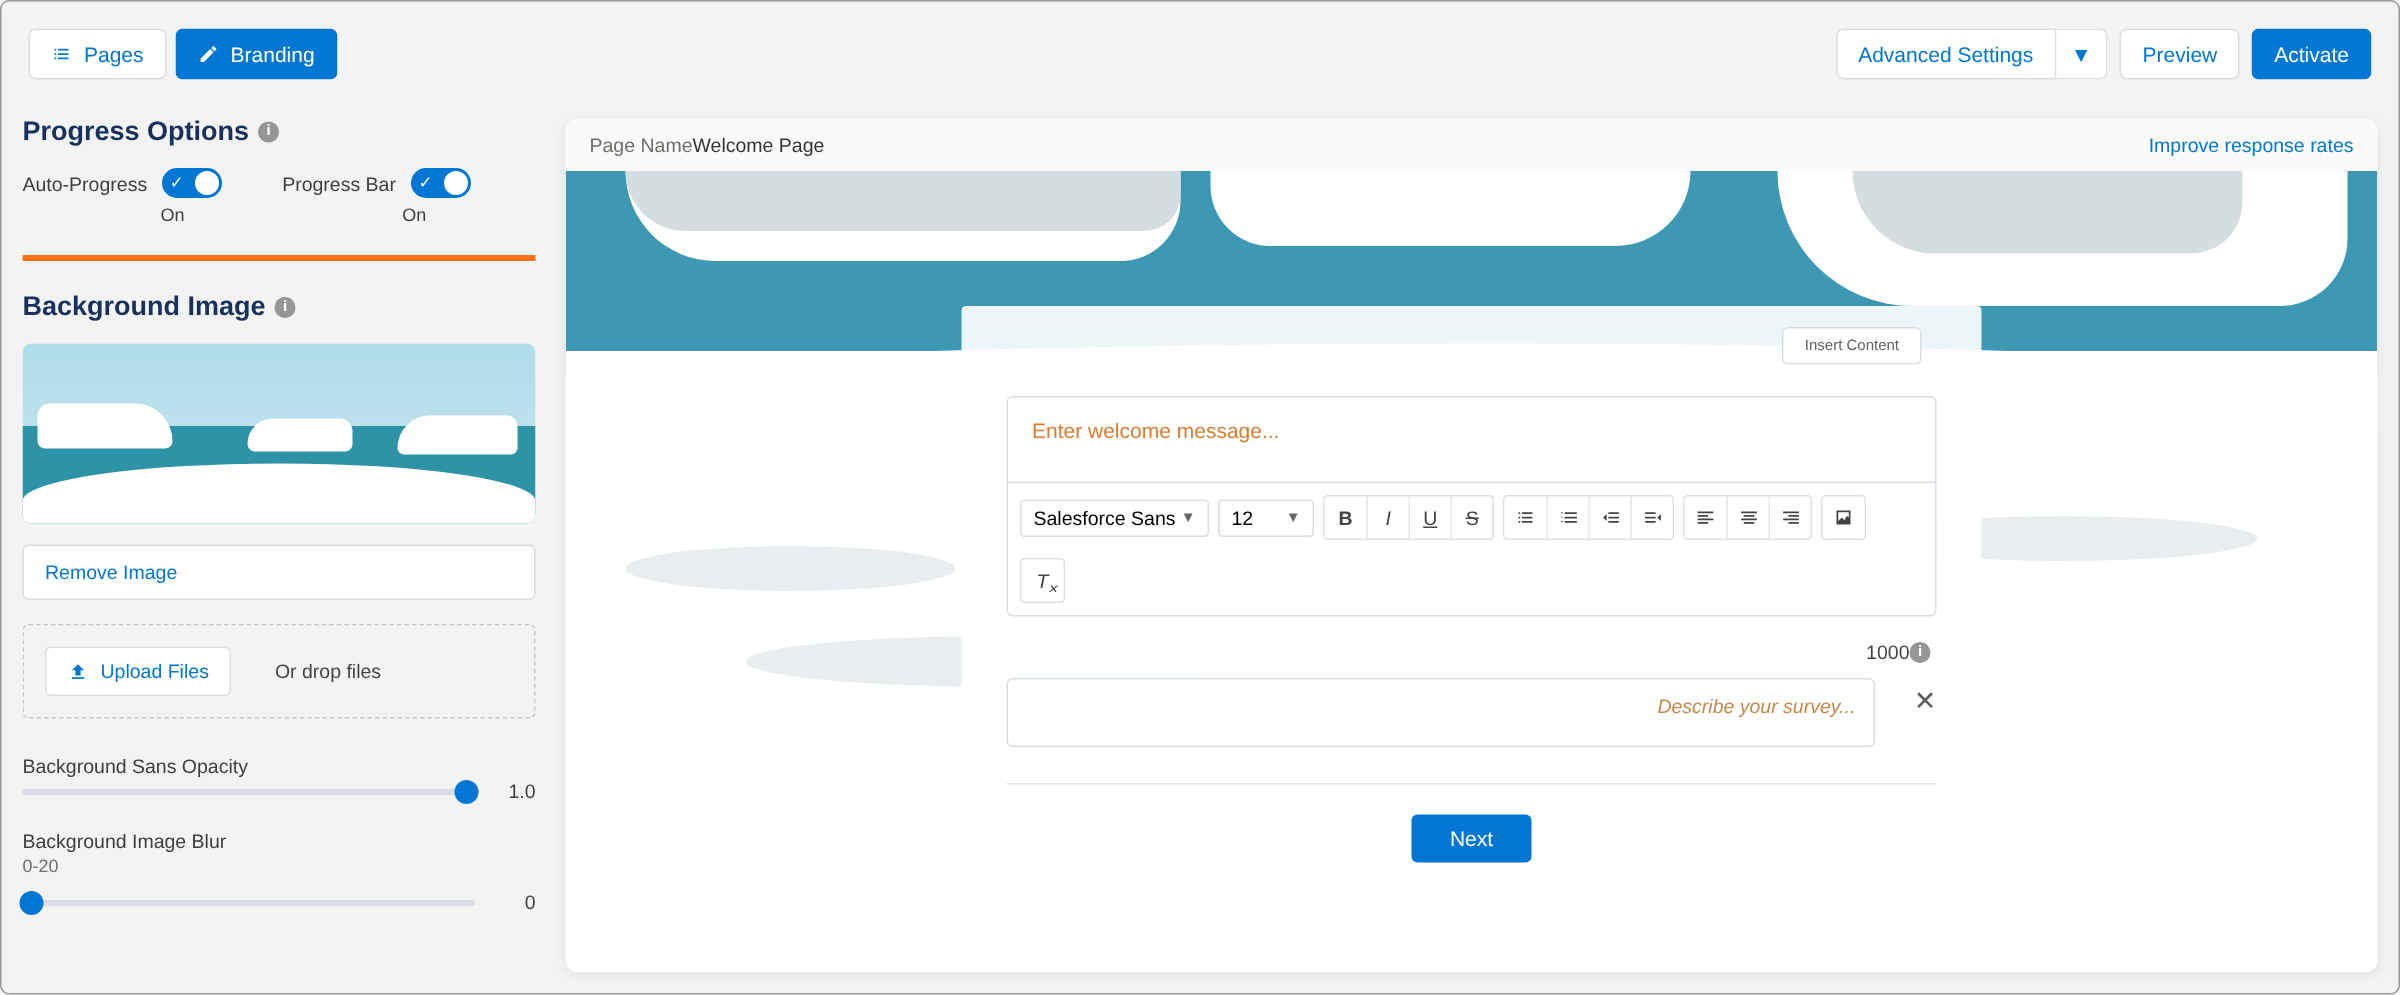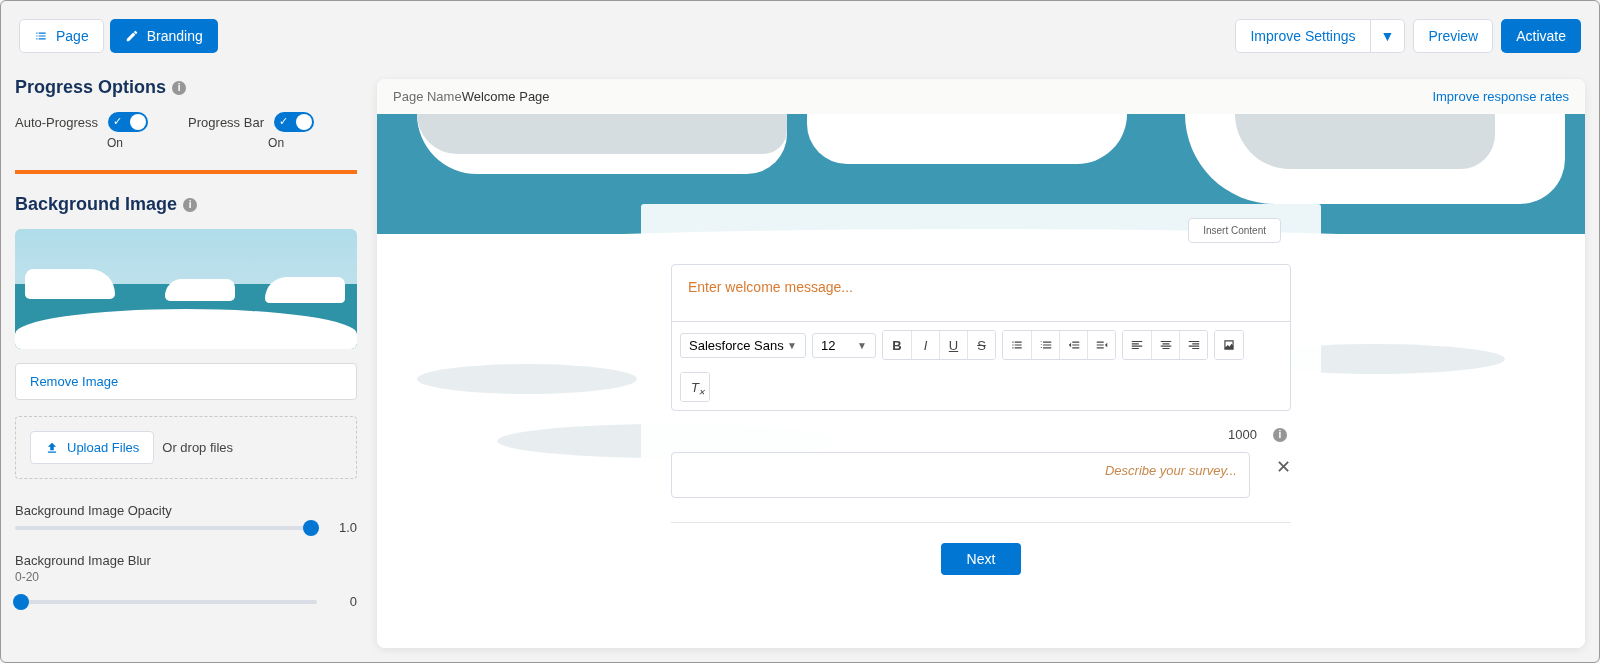--- a/index.html
+++ b/index.html
@@ -31,21 +31,21 @@
   .toggle-state { font-size: 12px; color: #3e3e3c; margin-left: 50px; }
 
   .bg-thumb { width: 100%; height: 120px; border-radius: 6px; overflow: hidden; position: relative; margin-bottom: 14px; }
   .thumb-sky { position: absolute; inset: 0; background: linear-gradient(#b0dce9, #cde7ef); }
   .thumb-water { position: absolute; left:0; right:0; top: 55px; bottom:0; background: #2f93a8; }
   .thumb-snow { position: absolute; left:0; right:0; bottom:0; height: 40px; background: #fff; border-radius: 60% 60% 0 0 / 30px 30px 0 0; }
   .berg { position: absolute; background: #fff; border-radius: 8px; }
 
   .remove-link { display:block; background:#fff; border:1px solid #dddbda; border-radius:4px; padding:10px 14px; color:#0176d3; font-size:13px; text-align:left; margin-bottom:16px; cursor:pointer; }
 
-  .dropzone { border: 1px dashed #c9c9c9; border-radius:4px; padding: 14px; display:flex; align-items:center; gap:8px; margin-bottom: 24px; }
+  .dropzone { border: 1px dashed #c9c9c9; border-radius:4px; padding: 14px; display:flex; align-items:center; gap:29px; margin-bottom: 24px; }
   .upload-btn { display:inline-flex; align-items:center; gap:8px; border:1px solid #d8dde6; border-radius:4px; padding:8px 14px; color:#0176d3; font-size:13px; background:#fff; cursor:pointer; }
   .drop-text { font-size:13px; color:#444; }
 
   .slider-label { font-size: 13px; color: #3e3e3c; margin-bottom: 2px; }
   .slider-range { font-size: 12px; color: #706e6b; margin-bottom: 10px; }
   .slider-row { display:flex; align-items:center; gap:10px; margin-bottom: 18px; }
   .slider-track { flex:1; height:4px; background:#d8dde6; border-radius:2px; position:relative; }
   .slider-thumb { position:absolute; top:50%; width:16px; height:16px; background:#0176d3; border-radius:50%; transform:translate(-50%,-50%); }
   .slider-val { font-size:13px; color:#3e3e3c; width:30px; text-align:right; }
 
@@ -67,52 +67,52 @@
 
   .editor-box { border:1px solid #d8dde6; border-radius:4px; background:#fff; }
   .editor-area { min-height:56px; padding:14px 16px; font-size:14px; color:#d97b31; }
   .toolbar { border-top:1px solid #d8dde6; padding:8px; display:flex; flex-wrap:wrap; gap:6px; align-items:center; }
   .tb-select { display:flex; align-items:center; justify-content:space-between; border:1px solid #d8dde6; border-radius:3px; padding:4px 8px; font-size:13px; background:#fff; cursor:pointer; }
   .tb-select .caret { font-size:10px; color:#666; }
   .tb-group { display:flex; border:1px solid #d8dde6; border-radius:3px; overflow:hidden; }
   .tb-btn { width:28px; height:28px; display:flex; align-items:center; justify-content:center; font-size:13px; color:#444; background:#fff; cursor:pointer; border-left:1px solid #e5e5e5; }
   .tb-btn:first-child { border-left:none; }
 
-  .counter { text-align:left; font-size:13px; color:#444; margin:16px 4px 10px; display:flex; justify-content:flex-end; align-items:center; gap:16px; }
+  .counter { text-align:left; font-size:13px; color:#444; margin:16px 4px 10px; display:flex; justify-content:flex-end; align-items:center; gap:0; }
 
   .describe-row { display:flex; align-items:flex-start; gap:26px;text-align:right; }
   .describe-box { flex:1; border:1px solid #d8dde6; border-radius:4px; min-height:46px; padding:10px 12px; font-size:13px; font-style:italic; color:#c6874b; background:#fff; resize: both; position:relative; }
   .close-x { font-size:18px; color:#5f5f5f; cursor:pointer; padding-top:4px; }
 
   .divider { height:1px; background:#e5e5e5; margin: 24px 0 20px; }
 
   .next-btn { display:block; margin: 0 auto; background:#0176d3; color:#fff; border:none; border-radius:4px; padding:8px 26px; font-size:14px; cursor:pointer; }
 </style>
 </head>
 <body>
 
 <div class="topbar">
   <div class="left">
     <div class="btn btn-outline-blue">
       <svg width="14" height="14" viewBox="0 0 24 24">
           <path fill="#0176d3" d="M4 6h2v2H4zM8 6h12v2H8zM4 11h2v2H4zM8 11h12v2H8zM4 16h2v2H4zM8 16h12v2H8z"></path>
         </svg>
-      <span>Page</span>
+      <span>Pages</span>
     </div>
     <div class="btn btn-blue">
       <svg width="14" height="14" viewBox="0 0 24 24">
           <path fill="#fff" d="M3 17.25V21h3.75L17.81 9.94l-3.75-3.75L3 17.25zM20.71 7.04a1 1 0 0 0 0-1.41l-2.34-2.34a1 1 0 0 0-1.41 0l-1.83 1.83 3.75 3.75 1.83-1.83z"></path>
         </svg>
       <span>Branding</span>
     </div>
   </div>
   <div class="spacer"></div>
   <div class="btn-group" style="margin-right:8px;">
     <div class="btn btn-outline-blue">
-      <span>Improve Settings</span>
+      <span>Advanced Settings</span>
     </div>
     <div class="btn btn-outline-blue">
       <span>▼</span>
     </div>
   </div>
   <div class="btn btn-outline-blue" style="margin-right:8px;">
     <span>Preview</span>
   </div>
   <div class="btn btn-blue">
     <span>Activate</span>
@@ -167,21 +167,21 @@
       <div class="dropzone">
         <div class="upload-btn">
           <svg width="14" height="14" viewBox="0 0 24 24">
               <path fill="#0176d3" d="M9 16h6v-6h4l-7-7-7 7h4v6zm-4 2h14v2H5z"></path>
             </svg>
           <span>Upload Files</span>
         </div>
         <span class="drop-text">Or drop files</span>
       </div>
 
-      <div class="slider-label">Background Image Opacity</div>
+      <div class="slider-label">Background Sans Opacity</div>
       <div class="slider-row">
         <div class="slider-track">
           <div class="slider-thumb" style="left:98%;"></div>
         </div>
         <span class="slider-val">1.0</span>
       </div>
 
       <div class="slider-label">Background Image Blur</div>
       <div class="slider-range">0-20</div>
       <div class="slider-row">

